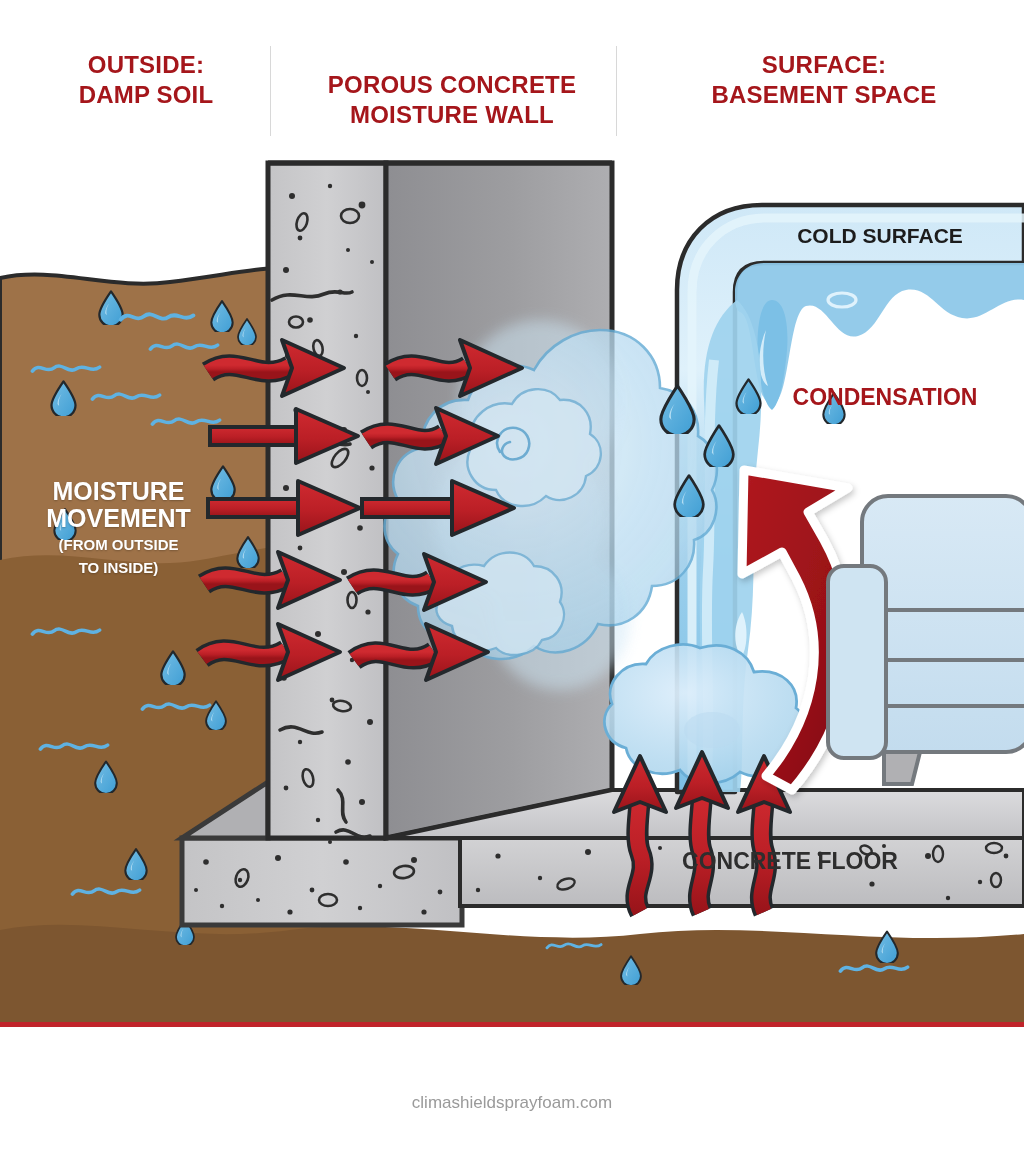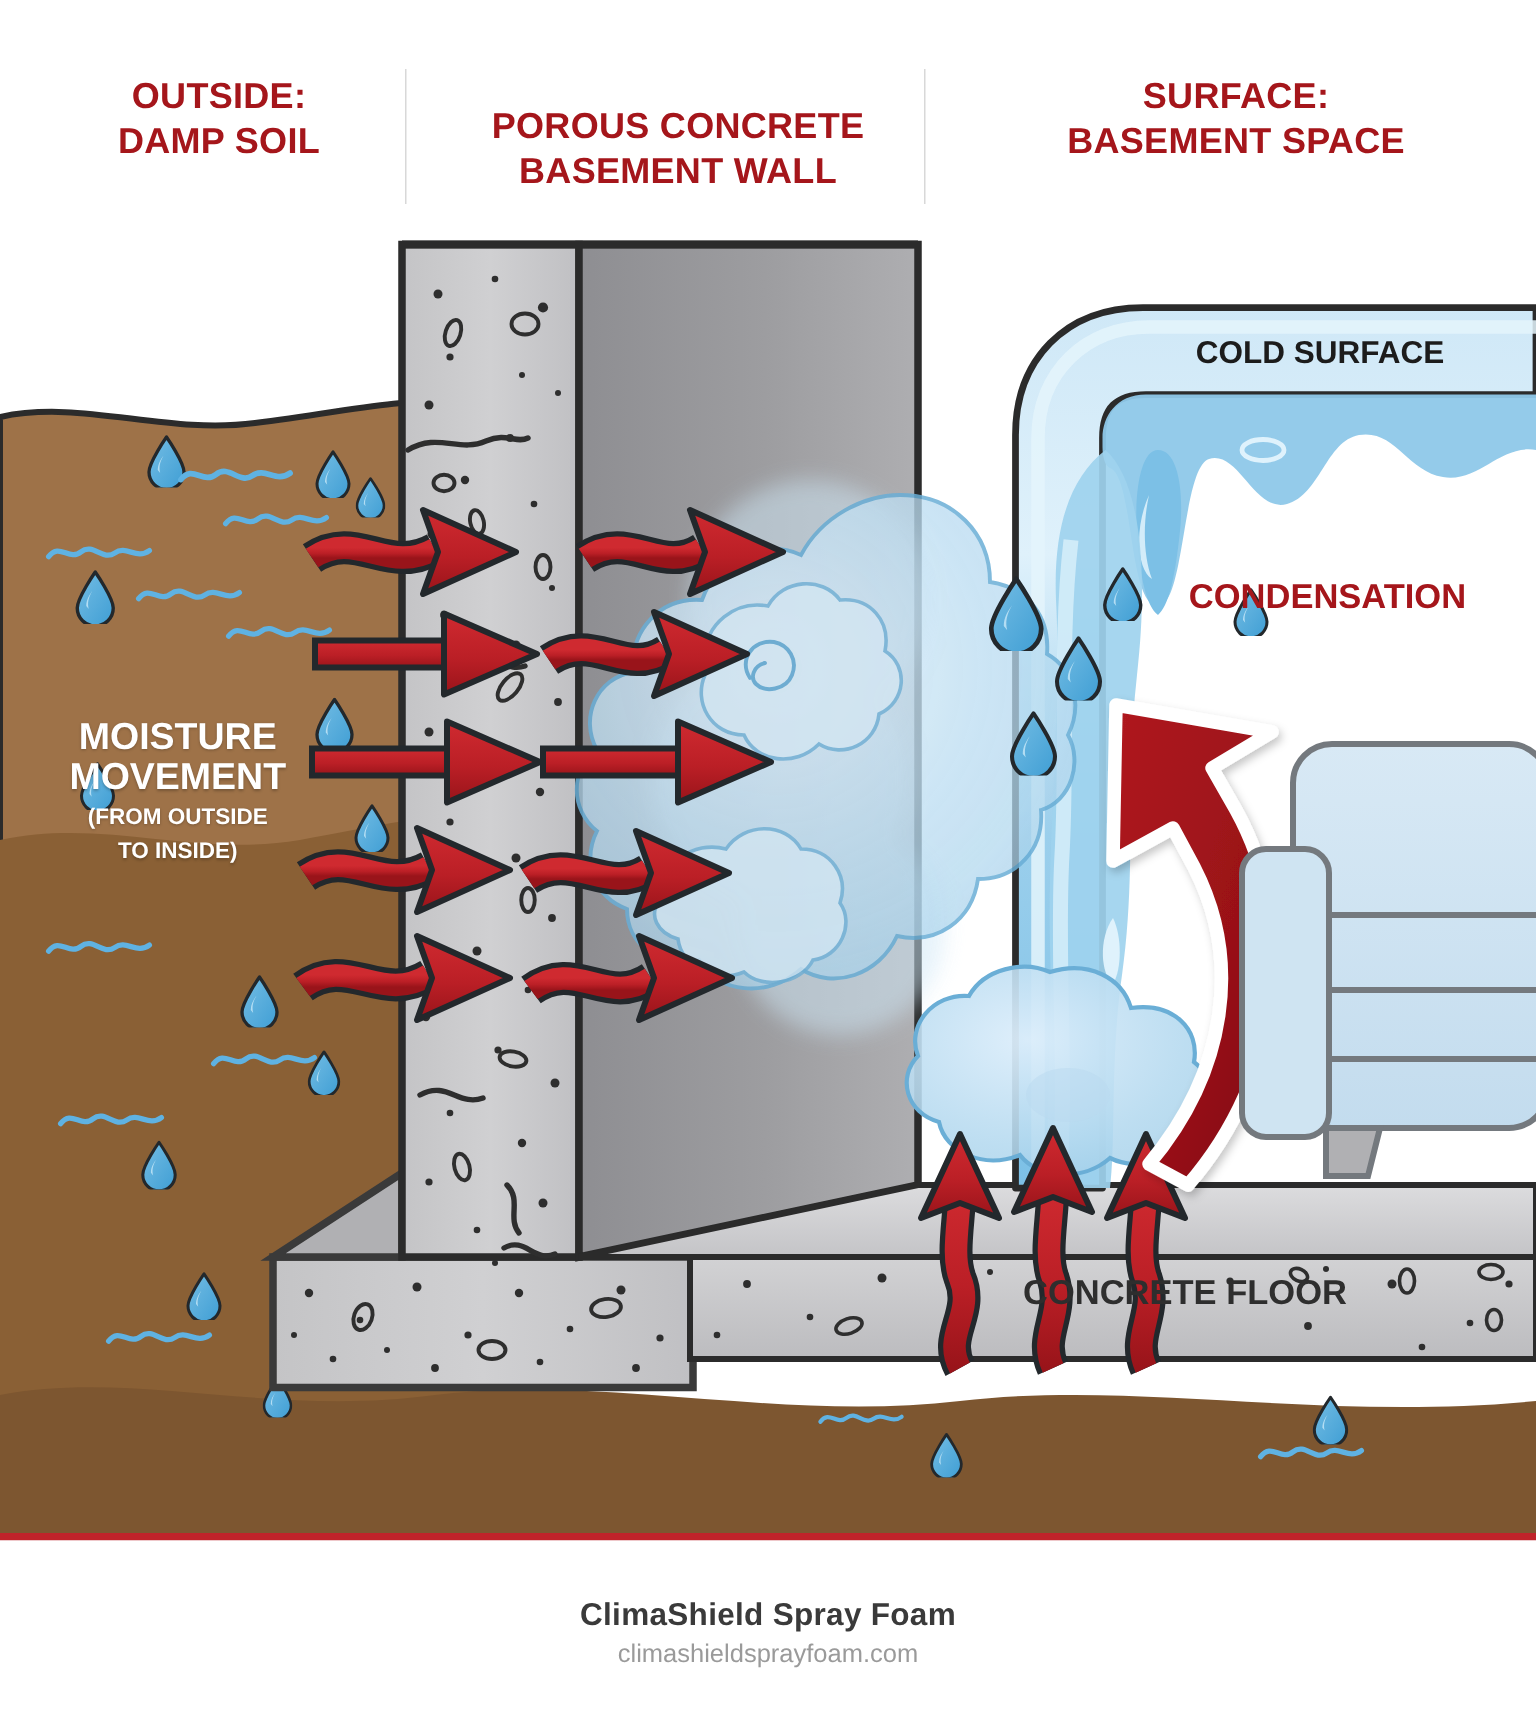--- a/index.html
+++ b/index.html
@@ -408,21 +408,21 @@
   </svg>
 
   <div class="hdr">
     <div class="hdr-col" id="hc0" style="left:28px;width:236px;">
       <div>OUTSIDE:</div>
       <div>DAMP SOIL</div>
     </div>
     <div class="hdr-div" style="left:270px;"></div>
     <div class="hdr-col" id="hc1" style="left:290px;width:324px;margin-top:20px;">
       <div>POROUS CONCRETE</div>
-      <div>BASEMENT WALL</div>
+      <div>MOISTURE WALL</div>
     </div>
     <div class="hdr-div" style="left:616px;"></div>
     <div class="hdr-col" id="hc2" style="left:650px;width:348px;">
       <div>SURFACE:</div>
       <div>BASEMENT SPACE</div>
     </div>
   </div>
 
   <div class="lbl" id="lbl-moist">
     <div>MOISTURE</div>
@@ -432,17 +432,16 @@
   </div>
 
   <div class="lbl" id="lbl-cold">COLD SURFACE</div>
 
   <div class="lbl" id="lbl-cond">CONDENSATION</div>
 
   <div class="lbl" id="lbl-floor">CONCRETE FLOOR</div>
 
   <div class="footbar"></div>
   <div class="footwrap">
-    <div class="brand">ClimaShield Spray Foam</div>
     <div class="site">climashieldsprayfoam.com</div>
   </div>
 
 </div>
 
 </body></html>

